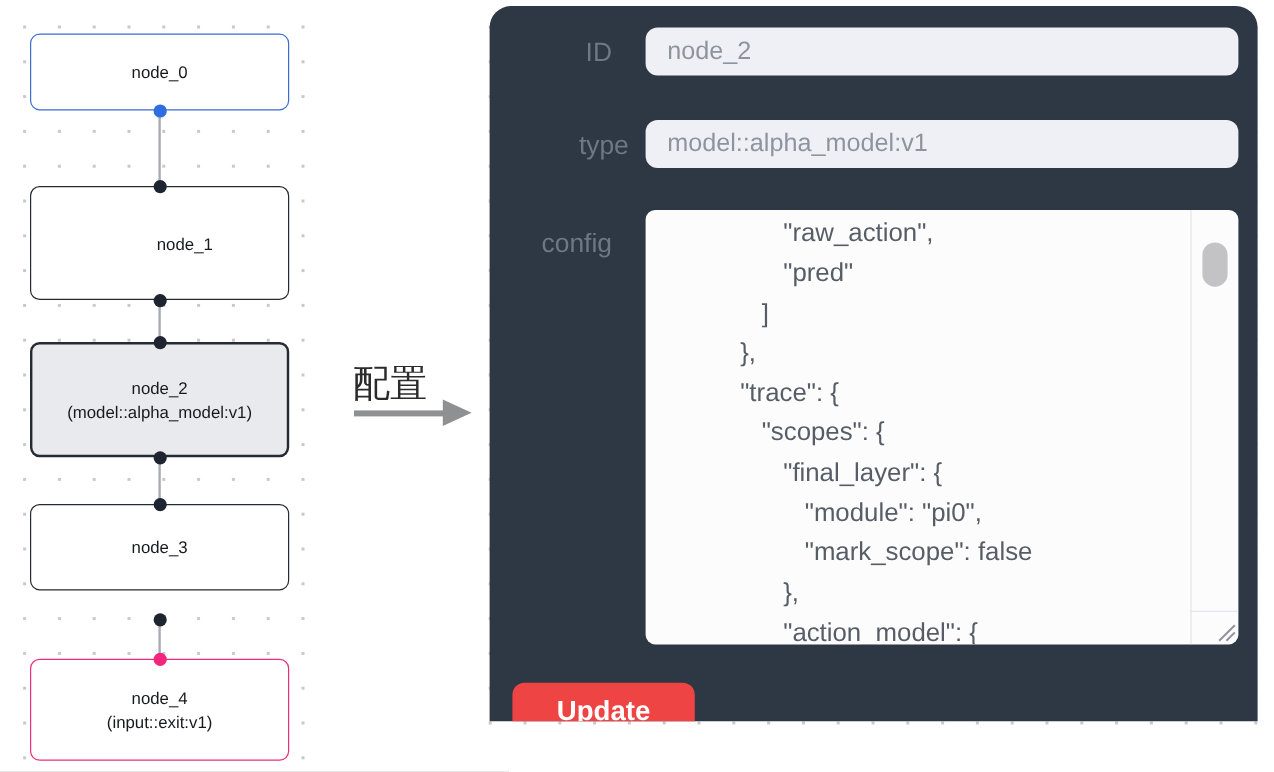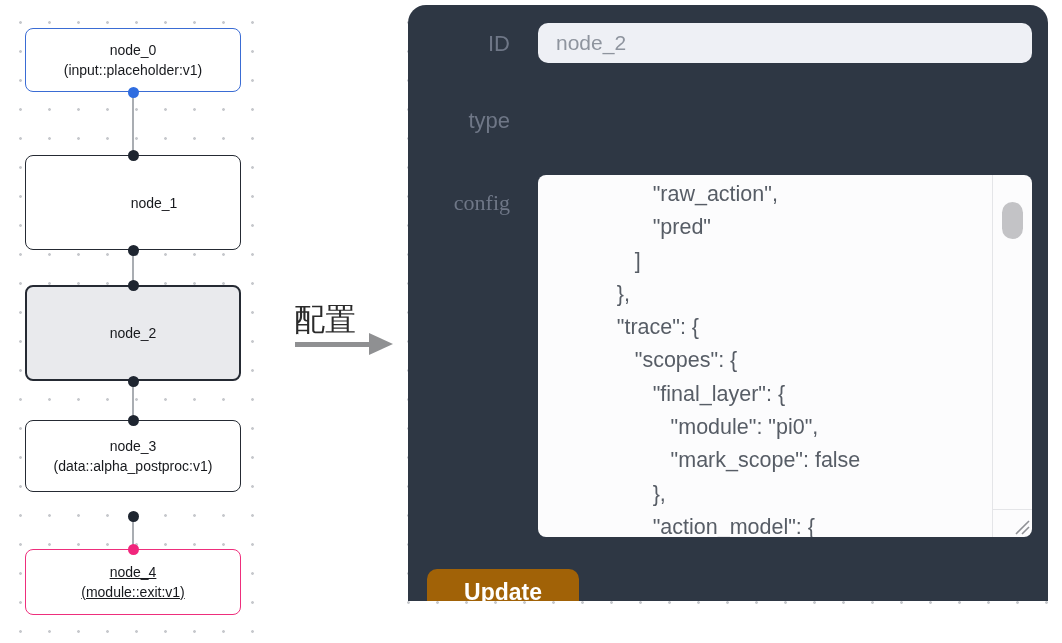--- a/index.html
+++ b/index.html
@@ -22,21 +22,21 @@
     background:#ffffff;border:1.5px solid #252a33;border-radius:8px;
     display:flex;flex-direction:column;align-items:center;justify-content:center;
     text-align:left;color:#17191d;font-size:14px;line-height:20px;
     padding:4px 6px;word-break:break-all;
   }
   .flow-node .nname{font-weight:500;}
   .node0{top:28px;height:64px;border-color:#3a6cd4;}
   .node1{top:155px;height:95px;padding-left:48px;}
   .node2{top:285px;height:96px;background:#e9eaed;border-width:2.5px;}
   .node3{top:420px;height:72px;}
-  .node4{top:549px;height:66px;border-color:#ee2e7c;text-decoration:underline;}
+  .node4{top:549px;height:85px;border-color:#ee2e7c;}
 
   .edge{position:absolute;left:132px;width:2px;background:#a9adb2;}
   .e0{top:92px;height:63px;}
   .e1{top:250px;height:35px;}
   .e2{top:381px;height:39px;}
   .e3{top:516px;height:33px;}
 
   .port{position:absolute;left:128px;width:11px;height:11px;border-radius:50%;background:#1e2530;}
   .port.blue{background:#2f6de0;}
   .port.pink{background:#f1267c;}
@@ -52,22 +52,22 @@
   
   .panel{
     position:absolute;left:408px;top:5px;width:640px;height:596px;
     background:#2e3744;border-radius:18px 18px 0 0;overflow:hidden;
   }
   .f-label{
     position:absolute;left:0;width:102px;text-align:right;
     color:#6f7787;font-size:22px;
   }
   .lbl-id{top:26px;}
-  .lbl-type{top:103px;}
-  .lbl-config{top:185px;font-family:Liberation Serif, serif;}
+  .lbl-type{top:103px;margin-left:14px;}
+  .lbl-config{top:185px;}
   .f-input{
     position:absolute;left:130px;width:494px;height:40px;box-sizing:border-box;
     background:#eef0f5;border:none;outline:none;border-radius:10px;
     padding:0 18px;font-family:"Liberation Sans",sans-serif;
     font-size:21px;color:#8e949e;
   }
   .in-id{top:18px;}
   .in-type{top:95px;}
 
   .config-box{
@@ -80,75 +80,75 @@
     font-family:"Liberation Sans",sans-serif;
     font-size:21.5px;line-height:33.3px;color:#575d66;white-space:pre;
   }
   .sb-divider{position:absolute;left:454px;top:0;bottom:0;width:1px;background:#e4e5e8;}
   .sb-thumb{position:absolute;left:464px;top:27px;width:21px;height:37px;border-radius:10.5px;background:#c3c3c6;}
   .sb-corner-line{position:absolute;left:454px;top:334px;right:0;height:1px;background:#e4e5e8;}
   .resize-handle{position:absolute;right:2px;bottom:2px;width:18px;height:18px;}
 
   .update-btn{
     position:absolute;left:19px;top:564px;width:152px;height:46px;
-    background:#a16207;color:#ffffff;border:none;border-radius:10px;
+    background:#ef4444;color:#ffffff;border:none;border-radius:10px;
     font-family:"Liberation Sans",sans-serif;font-size:23px;font-weight:bold;
     cursor:pointer;
   }
 </style>
 </head>
 <body>
 
 <div class="stage">
 
   <div class="dotgrid dots-left"></div>
   <div class="dotgrid dots-right"></div>
 
   <div class="edge e0"></div>
   <div class="edge e1"></div>
   <div class="edge e2"></div>
   <div class="edge e3"></div>
 
   <div class="flow-node node0">
     <span class="nname">node_0</span>
-    <span class="ntype">(input::placeholder:v1)</span>
   </div>
   <div class="flow-node node1">
     <span class="nname">node_1</span>
   </div>
   <div class="flow-node node2">
     <span class="nname">node_2</span>
+    <span class="ntype">(model::alpha_model:v1)</span>
   </div>
   <div class="flow-node node3">
     <span class="nname">node_3</span>
-    <span class="ntype">(data::alpha_postproc:v1)</span>
   </div>
   <div class="flow-node node4">
     <span class="nname">node_4</span>
-    <span class="ntype">(module::exit:v1)</span>
+    <span class="ntype">(input::exit:v1)</span>
   </div>
 
   <div class="port blue" style="top:87px;"></div>
   <div class="port" style="top:150px;"></div>
   <div class="port" style="top:245px;"></div>
   <div class="port" style="top:280px;"></div>
   <div class="port" style="top:376px;"></div>
   <div class="port" style="top:415px;"></div>
   <div class="port" style="top:511px;"></div>
   <div class="port pink" style="top:544px;"></div>
 
   <div class="trans-label">配置</div>
   <div class="arrow-shaft"></div>
   <div class="arrow-head"></div>
 
   <div class="panel">
     <div class="f-label lbl-id">ID</div>
     <input class="f-input in-id" type="text" value="node_2" style="">
 
     <div class="f-label lbl-type">type</div>
+    <input class="f-input in-type" type="text" value="model::alpha_model:v1" style="">
 
     <div class="f-label lbl-config">config</div>
     <div class="config-box">
       <pre class="config-code">            "raw_action",
             "pred"
          ]
       },
       "trace": {
          "scopes": {
             "final_layer": {

